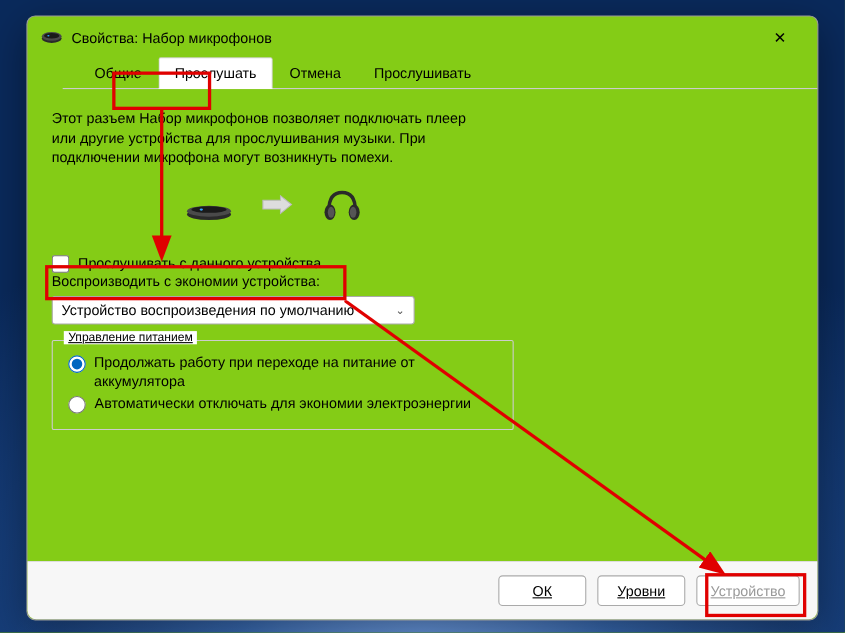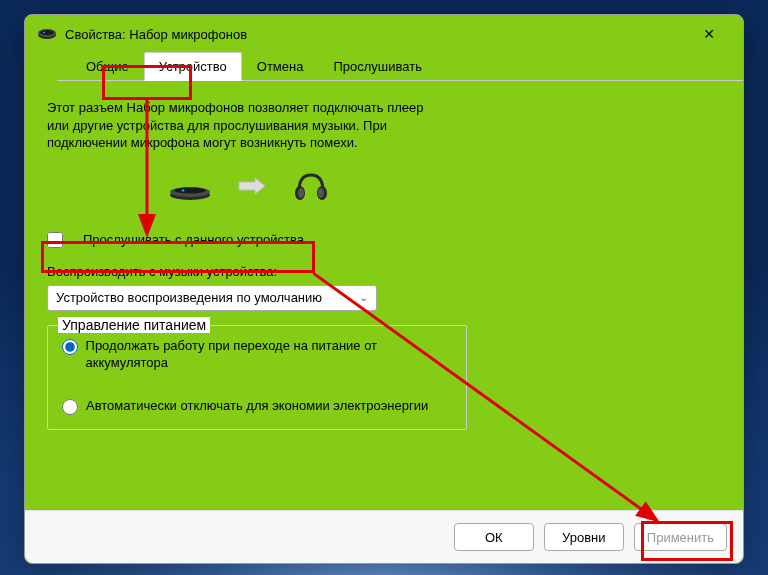--- a/index.html
+++ b/index.html
@@ -110,22 +110,21 @@
     align-items: center;
     gap: 24px;
     padding-left: 120px;
     margin-bottom: 22px;
     height: 44px;
   }
   .webcam-icon, .arrow-icon, .headphone-icon { display: inline-block; }
   .checkbox-row {
     display: flex;
     align-items: flex-start;
-    gap: 20px;
-    margin-bottom: 16px;
+    gap: 8px;
   }
   .checkbox-row input[type=checkbox] {
     width: 16px; height: 16px;
   }
   .checkbox-highlight {
     position: absolute;
     border: 3px solid #e00000;
     pointer-events: none;
     z-index: 50;
   }
@@ -154,27 +153,28 @@
     padding: 12px 14px 14px;
     width: 420px;
     position: relative;
   }
   .fieldset .legend {
     position: absolute;
     top: -9px;
     left: 10px;
     background: #fff;
     padding: 0 4px;
-    font-size: 14px;
+    font-size: 11px;
+    text-decoration: underline;
   }
   .radio-row {
     display: flex;
     align-items: flex-start;
     gap: 8px;
-    margin-bottom: 27px;
+    margin-bottom: 4px;
     font-size: 13px;
     line-height: 1.3;
   }
   .radio-row:last-child { margin-bottom: 0; }
   .radio-row input[type=radio] {
     width: 16px; height: 16px;
     margin-top: 1px;
     accent-color: #0067c0;
   }
   .button-bar {
@@ -191,20 +191,21 @@
     height: 28px;
     border: 1px solid #aaa;
     background: #fff;
     border-radius: 4px;
     font-size: 13px;
     display: flex;
     align-items: center;
     justify-content: center;
     cursor: pointer;
     padding: 0 12px;
+    text-decoration: underline;
   }
   .btn.disabled { color: #999; cursor: default; }
   .apply-highlight {
     position: absolute;
     border: 3px solid #e00000;
     pointer-events: none;
     z-index: 50;
   }
   .arrow-svg {
     position: absolute;
@@ -231,21 +232,21 @@
       </svg>
     </span>
     <span class="title-text">Свойства: Набор микрофонов</span>
     <div class="close-btn">
       <span>✕</span>
     </div>
   </div>
 
   <div class="tabs">
     <div class="tab">Общие</div>
-    <div class="tab active">Устройство</div>
+    <div class="tab active">Прослушать</div>
     <div class="tab">Отмена</div>
     <div class="tab">Прослушивать</div>
   </div>
 
   <div class="content">
     <p class="desc">Этот разъем Набор микрофонов позволяет подключать плеер или другие устройства для прослушивания музыки. При подключении микрофона могут возникнуть помехи.</p>
 
     <div class="device-illustration">
       <span class="webcam-icon">
         <svg width="46" height="30" viewBox="0 0 46 30">
@@ -269,21 +270,21 @@
           <ellipse cx="30" cy="24" rx="3" ry="5" fill="#555"></ellipse>
         </svg>
       </span>
     </div>
 
     <label class="checkbox-row">
       <input type="checkbox" style="">
       <span>Прослушивать с данного устройства</span>
     </label>
 
-    <div class="section-label">Воспроизводить с музыки устройства:</div>
+    <div class="section-label">Воспроизводить с экономии устройства:</div>
     <div class="dropdown">
       <span>Устройство воспроизведения по умолчанию</span>
       <span class="caret">⌄</span>
     </div>
 
     <fieldset class="fieldset">
       <span class="legend">Управление питанием</span>
       <label class="radio-row">
         <input type="radio" name="pm" checked="" style="">
         <span>Продолжать работу при переходе на питание от аккумулятора</span>
@@ -291,21 +292,21 @@
       <label class="radio-row">
         <input type="radio" name="pm" style="">
         <span>Автоматически отключать для экономии электроэнергии</span>
       </label>
     </fieldset>
   </div>
 
   <div class="button-bar">
     <div class="btn">ОК</div>
     <div class="btn">Уровни</div>
-    <div class="btn disabled">Применить</div>
+    <div class="btn disabled">Устройство</div>
   </div>
 
   <div class="tab-highlight" style="top:50px; left:77px; width:90px; height:35px;"></div>
   <div class="checkbox-highlight" style="top:226px; left:16px; width:274px; height:32px;"></div>
   <div class="apply-highlight" style="top:506px; right:10px; width:92px; height:40px;"></div>
 
   <svg class="arrow-svg" style="top:85px; left:110px;" width="30" height="145">
     <defs>
       <marker id="ah1" markerWidth="10" markerHeight="10" refX="6" refY="3" orient="auto">
         <path d="M0,0 L8,3 L0,6 Z" fill="#e00000"></path>

